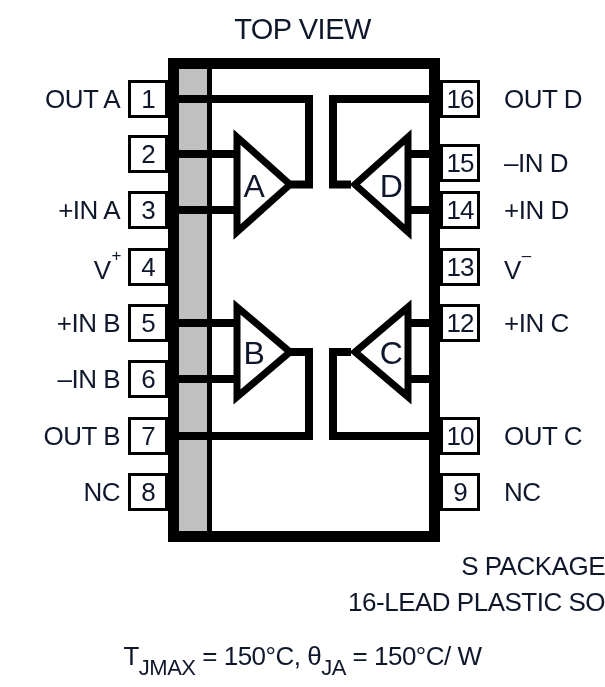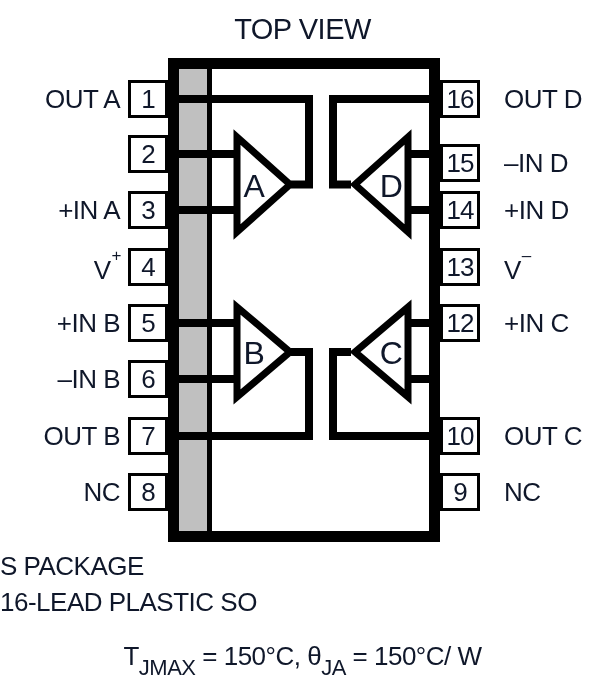--- a/index.html
+++ b/index.html
@@ -39,21 +39,21 @@
     display:flex;align-items:center;justify-content:center;
     font-size:26px;letter-spacing:-1px;
   }
   .amp-label{
     position:absolute;
     transform:translate(-50%,-50%);
     font-size:32px;letter-spacing:-0.5px;
   }
   .package-block{
     position:absolute;left:0;right:0;top:548px;
-    text-align:left;
+    text-align:right;
     font-size:26px;letter-spacing:-0.5px;line-height:36px;
   }
   .thermal-note{
     position:absolute;left:0;right:0;top:641px;
     text-align:center;
     font-size:26px;letter-spacing:-0.5px;
   }
   .thermal-note sub{
     font-size:22px;position:relative;top:4px;letter-spacing:-0.5px;
   }

